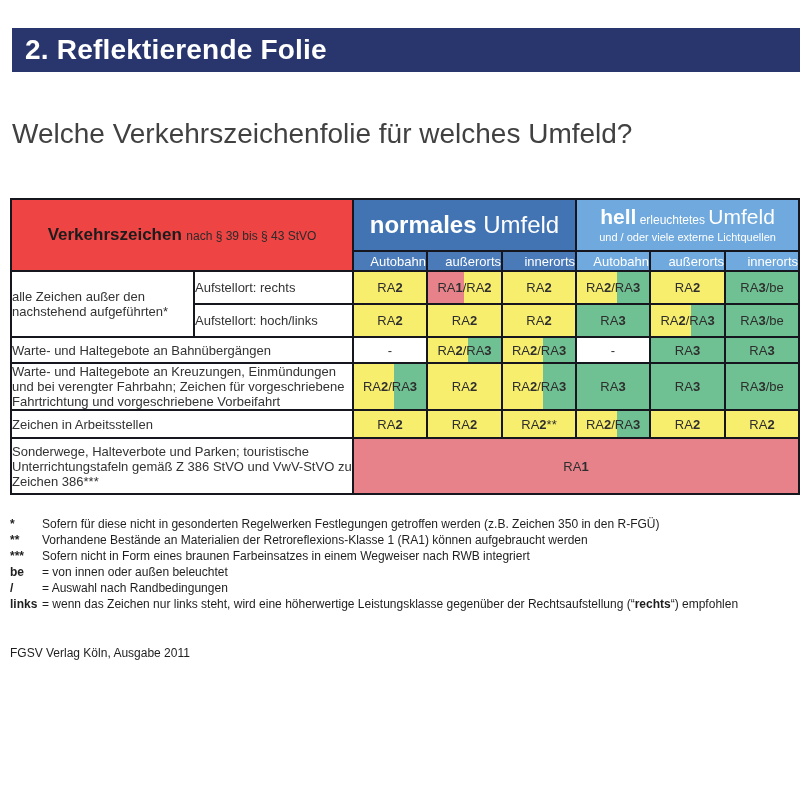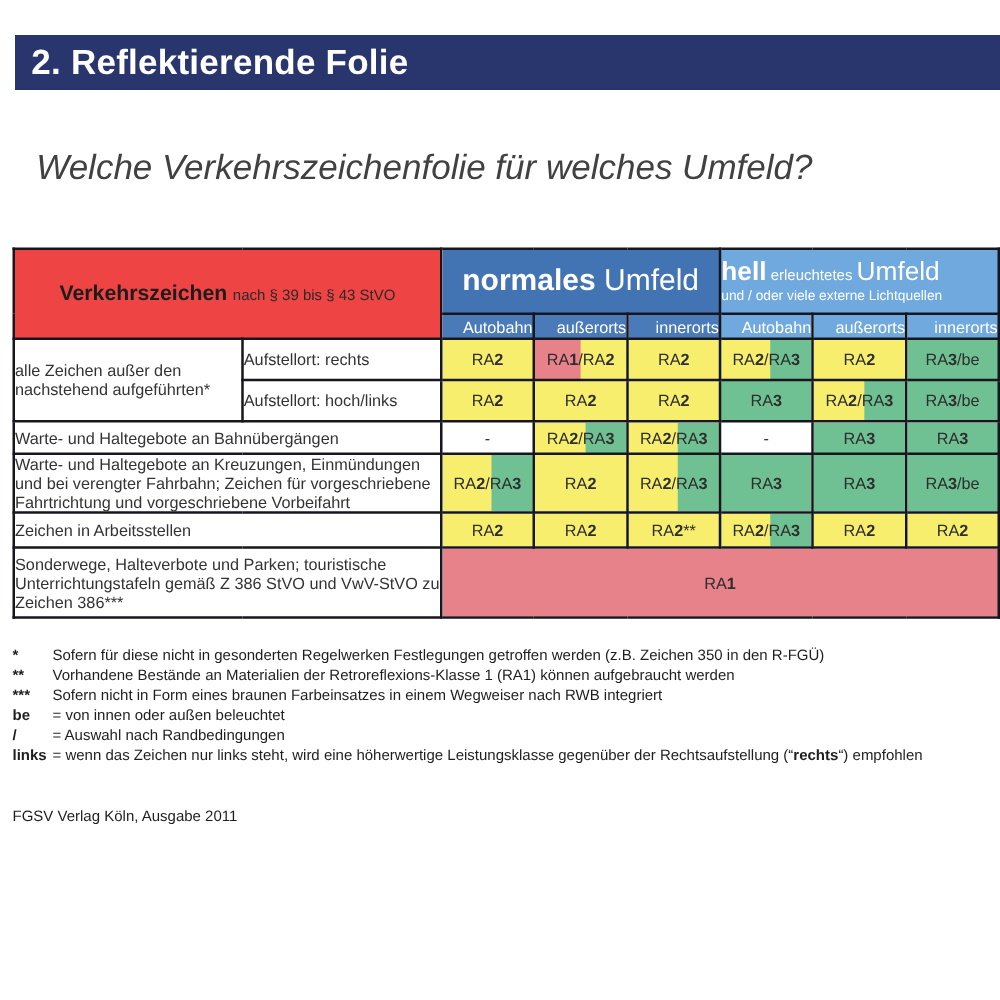--- a/index.html
+++ b/index.html
@@ -3,32 +3,32 @@
 <meta charset="utf-8">
 <style>
   html,body{margin:0;padding:0;background:#fff;}
   .page{position:relative;width:800px;height:800px;background:#ffffff;overflow:hidden;
         font-family:"Liberation Sans",sans-serif;color:#222;}
 
   .titlebar{position:absolute;left:12px;top:28px;width:788px;height:44px;box-sizing:border-box;
             background:#29366e;color:#fff;font-size:28px;font-weight:bold;line-height:44px;
             padding-left:13px;letter-spacing:0.2px;}
 
-  .subtitle{position:absolute;left:29px;top:118px;font-size:28px;color:#414141;font-style:italic;}
+  .subtitle{position:absolute;left:12px;top:118px;font-size:28px;color:#414141;}
 
   table.matrix{position:absolute;left:10px;top:198px;width:788px;border-collapse:collapse;
                table-layout:fixed;}
   table.matrix td{border:2px solid #16161e;box-sizing:border-box;padding:0;overflow:hidden;}
 
   td.corner{background:#ef4444;text-align:center;vertical-align:middle;}
   .corner-title{font-weight:bold;font-size:17px;color:#1c1c1c;}
   .corner-suffix{font-size:12px;color:#2a2a2a;}
 
   td.g-normal{background:#4274b3;color:#fff;text-align:center;vertical-align:middle;font-size:24px;}
-  td.g-hell{background:#6fa9dd;color:#fff;text-align:left;vertical-align:middle;}
+  td.g-hell{background:#6fa9dd;color:#fff;text-align:center;vertical-align:middle;}
   .g-bold{font-weight:bold;}
   .hell-line1{font-size:21px;line-height:22px;}
   .hell-mid{font-size:12px;}
   .hell-line2{font-size:11px;line-height:13px;}
 
   td.cn{color:#fff;text-align:right;vertical-align:middle;font-size:13px;height:20px;}
   td.cn.n{background:#4a7ab8;}
   td.cn.h{background:#6fa9dd;}
 
   td.lbl,td.sublbl{background:#fff;font-size:13px;color:#333;vertical-align:middle;

